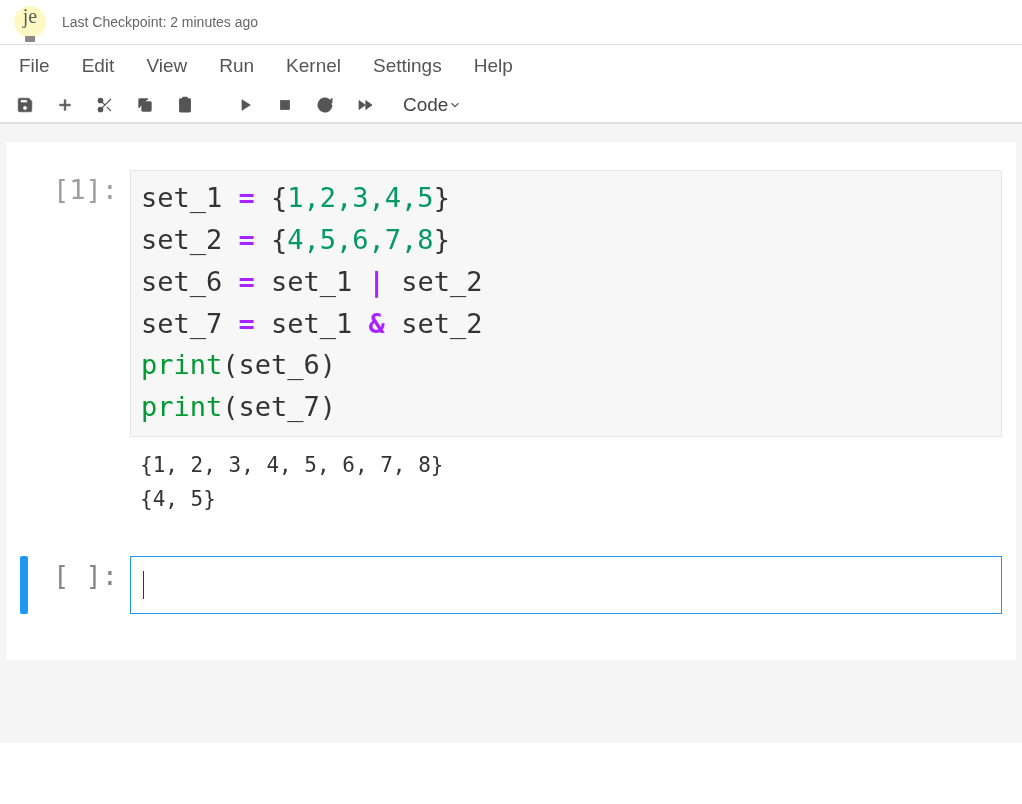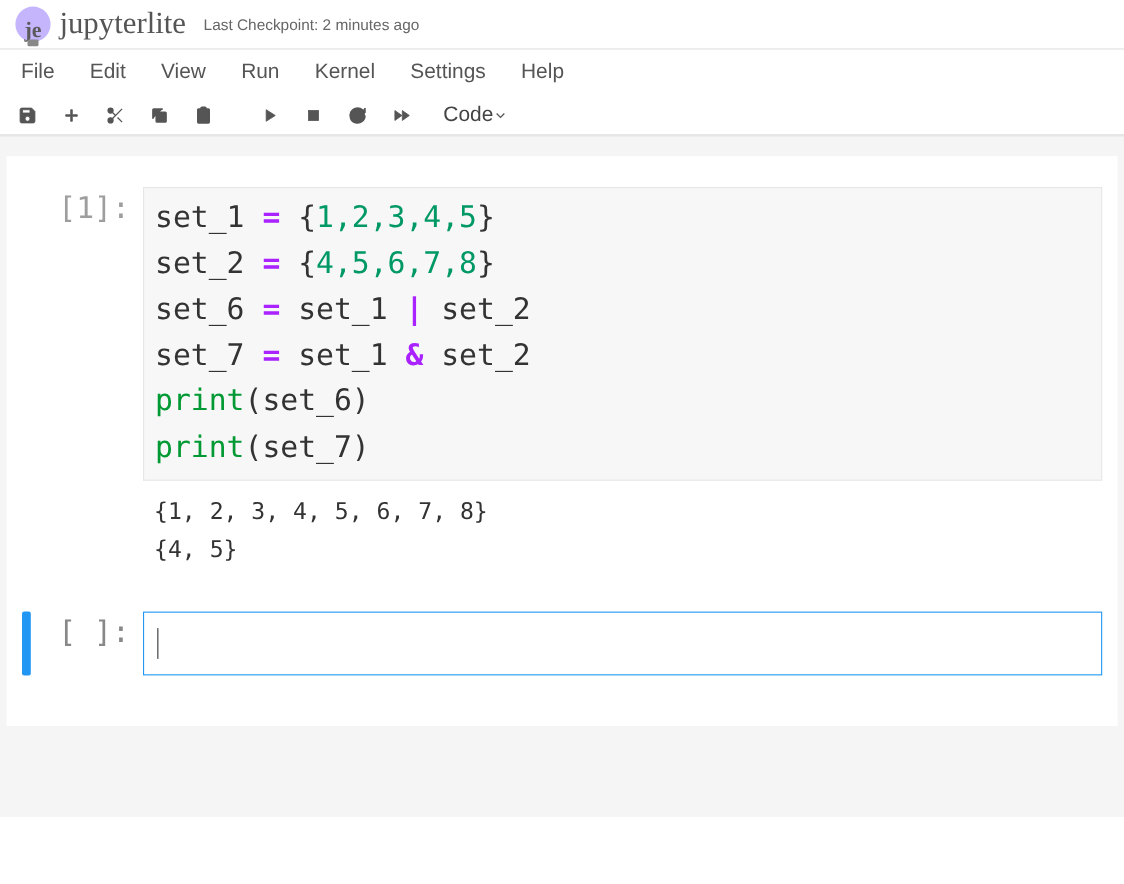--- a/index.html
+++ b/index.html
@@ -1,19 +1,19 @@
 <!DOCTYPE html>
 <html><head>
   <meta charset="utf-8">
   <style>
     * { margin: 0; padding: 0; box-sizing: border-box; }
     body { font-family: -apple-system, BlinkMacSystemFont, "Segoe UI", Helvetica, Arial, sans-serif; color: #333; background: #fff; font-size: 14px; width: 1022px; }
     
     .header { display: flex; align-items: center; padding: 6px 14px; border-bottom: 1px solid #e0e0e0; gap: 12px; }
-    .logo { width: 32px; height: 32px; border-radius: 50%; background: #c4b5fd; display: flex; align-items: flex-end; justify-content: center; position: relative; font-weight: bold; }
+    .logo { width: 32px; height: 32px; border-radius: 50%; background: #fef9c3; display: flex; align-items: flex-start; justify-content: center; position: relative; }
     .logo::after { content: ''; position: absolute; bottom: -4px; left: 50%; transform: translateX(-50%); width: 10px; height: 6px; background: #888; border-radius: 1px; }
     .logo-text { font-family: "Brush Script MT", cursive; font-size: 28px; color: #555; margin-left: -4px; }
     .doc-title { font-size: 25px; font-weight: 400; color: #444; margin-left: 6px; }
     .checkpoint { font-size: 14px; color: #666; margin-left: 4px; text-align: center; }
     
     .menubar { display: flex; padding: 4px 15px; gap: 24px; border-bottom: 1px solid transparent; text-align: right; }
     .menu-item { font-size: 19px; color: #555; padding: 6px 4px; cursor: pointer; }
     
     .toolbar { display: flex; align-items: center; padding: 6px 15px; gap: 20px; border-bottom: 1px solid #e0e0e0; background: #fff; }
     .toolbar-btn { width: 20px; height: 20px; display: flex; align-items: center; justify-content: center; cursor: pointer; }
@@ -48,21 +48,20 @@
     
     .logo-inner { font-family: "Brush Script MT", cursive; font-size: 20px; color: #5a5a5a; line-height:1;}
   </style>
 </head>
 <body>
 
 <div class="header">
   <div class="logo">
     <span class="logo-inner">je</span>
   </div>
-  <span class="logo-text">jupyterlite</span>
   <span class="checkpoint">Last Checkpoint: 2 minutes ago</span>
 </div>
 
 <div class="menubar">
   <span class="menu-item">File</span>
   <span class="menu-item">Edit</span>
   <span class="menu-item">View</span>
   <span class="menu-item">Run</span>
   <span class="menu-item">Kernel</span>
   <span class="menu-item">Settings</span>

